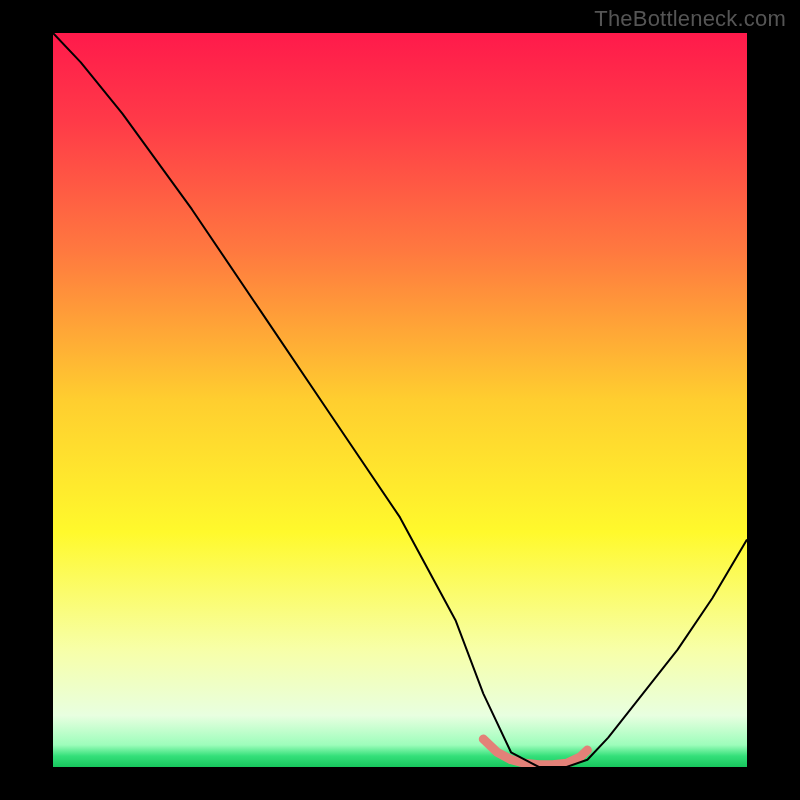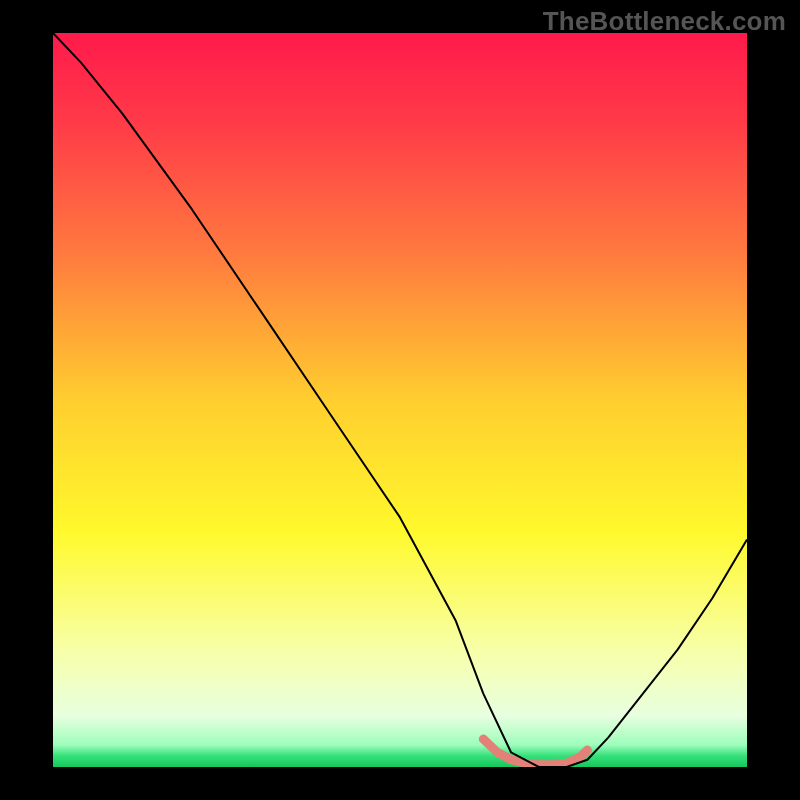--- a/index.html
+++ b/index.html
@@ -15,22 +15,22 @@
     position: relative;
     width: 800px;
     height: 800px;
     background: #000;
   }
   .watermark {
     position: absolute;
     top: 6px;
     right: 14px;
     color: #555;
-    font-size: 26px;
-    font-weight: 700;
+    font-size: 22px;
+    font-weight: 400;
     user-select: none;
     letter-spacing: 0.2px;
   }
   .plot {
     position: absolute;
     left: 53px;
     top: 33px;
     width: 694px;
     height: 734px;
   }

